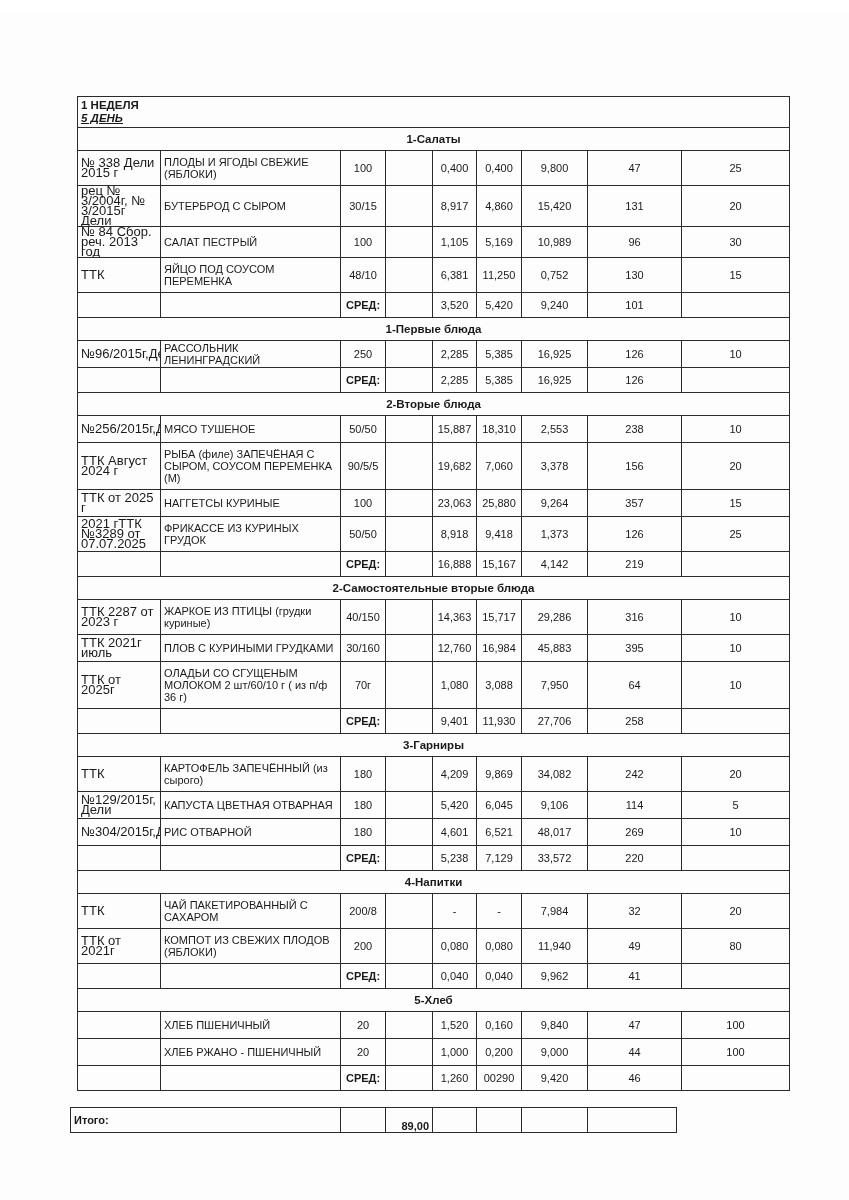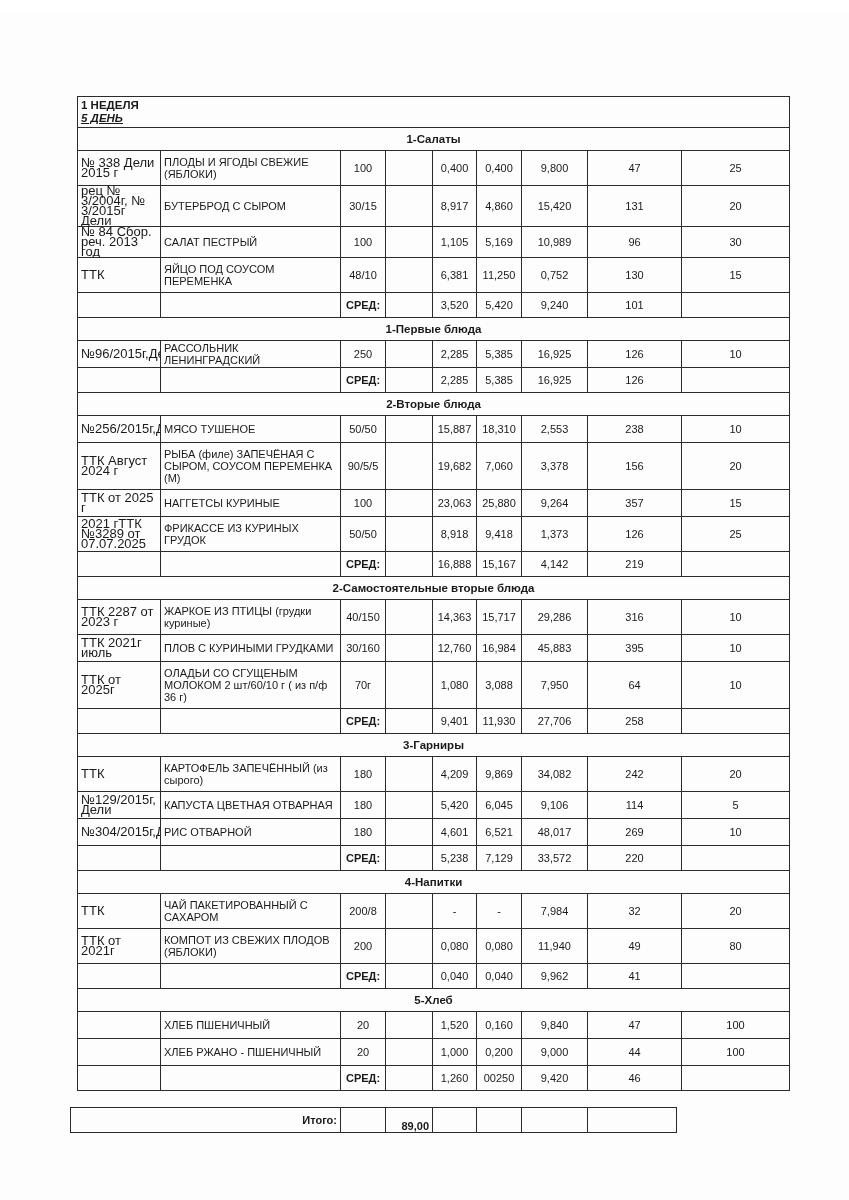--- a/index.html
+++ b/index.html
@@ -8,21 +8,21 @@
   table.menu { position:absolute; left:77px; top:84px; border-collapse:collapse; table-layout:fixed; width:712px; }
   table.menu td { border:1px solid #2b2b2b; padding:0 3px; vertical-align:middle; overflow:hidden; }
   .hdr-cell { font-weight:bold; font-size:11.5px; line-height:13px; padding:2px 3px !important; }
   .hdr-cell span { display:block; }
   .hdr-cell .day { text-decoration:underline;font-style:italic; }
   .sec td { font-weight:bold; font-size:11.5px; text-align:center; height:22px; }
   .ref { font-size:13px; line-height:10px; }
   .name { font-size:11px; line-height:12px; }
   .num { font-size:11px; text-align:center; }
   .avg { font-weight:bold; font-size:11px; text-align:center; }
-  .tot-label { font-weight:bold; font-size:11px; text-align:right; }
+  .tot-label { font-weight:bold; font-size:11px; }
   .tot-val { font-weight:bold; font-size:11px; vertical-align:bottom !important; text-align:right; }
   .r1 td { height:26px; }
   .r2 td { height:34px; }
   .r3 td { height:46px; }
   .rs td { height:24px; }
   table.total { position:absolute; left:70px; top:1060px; border-collapse:collapse; table-layout:fixed; width:606px; }
   table.total td { border:1px solid #2b2b2b; height:24px; padding:0 3px; }
 </style>
 </head>
 <body>
@@ -342,21 +342,21 @@
           <td class="num">9,000</td>
           <td class="num">44</td>
           <td class="num">100</td>
         </tr>
         <tr class="rs">
           <td></td>
           <td></td>
           <td class="avg">СРЕД:</td>
           <td></td>
           <td class="num">1,260</td>
-          <td class="num">00250</td>
+          <td class="num">00290</td>
           <td class="num">9,420</td>
           <td class="num">46</td>
           <td></td>
         </tr>
       </tbody>
   </table>
 
   <table class="total" style="top: 1095px;">
     <colgroup>
       <col style="width:270px">

